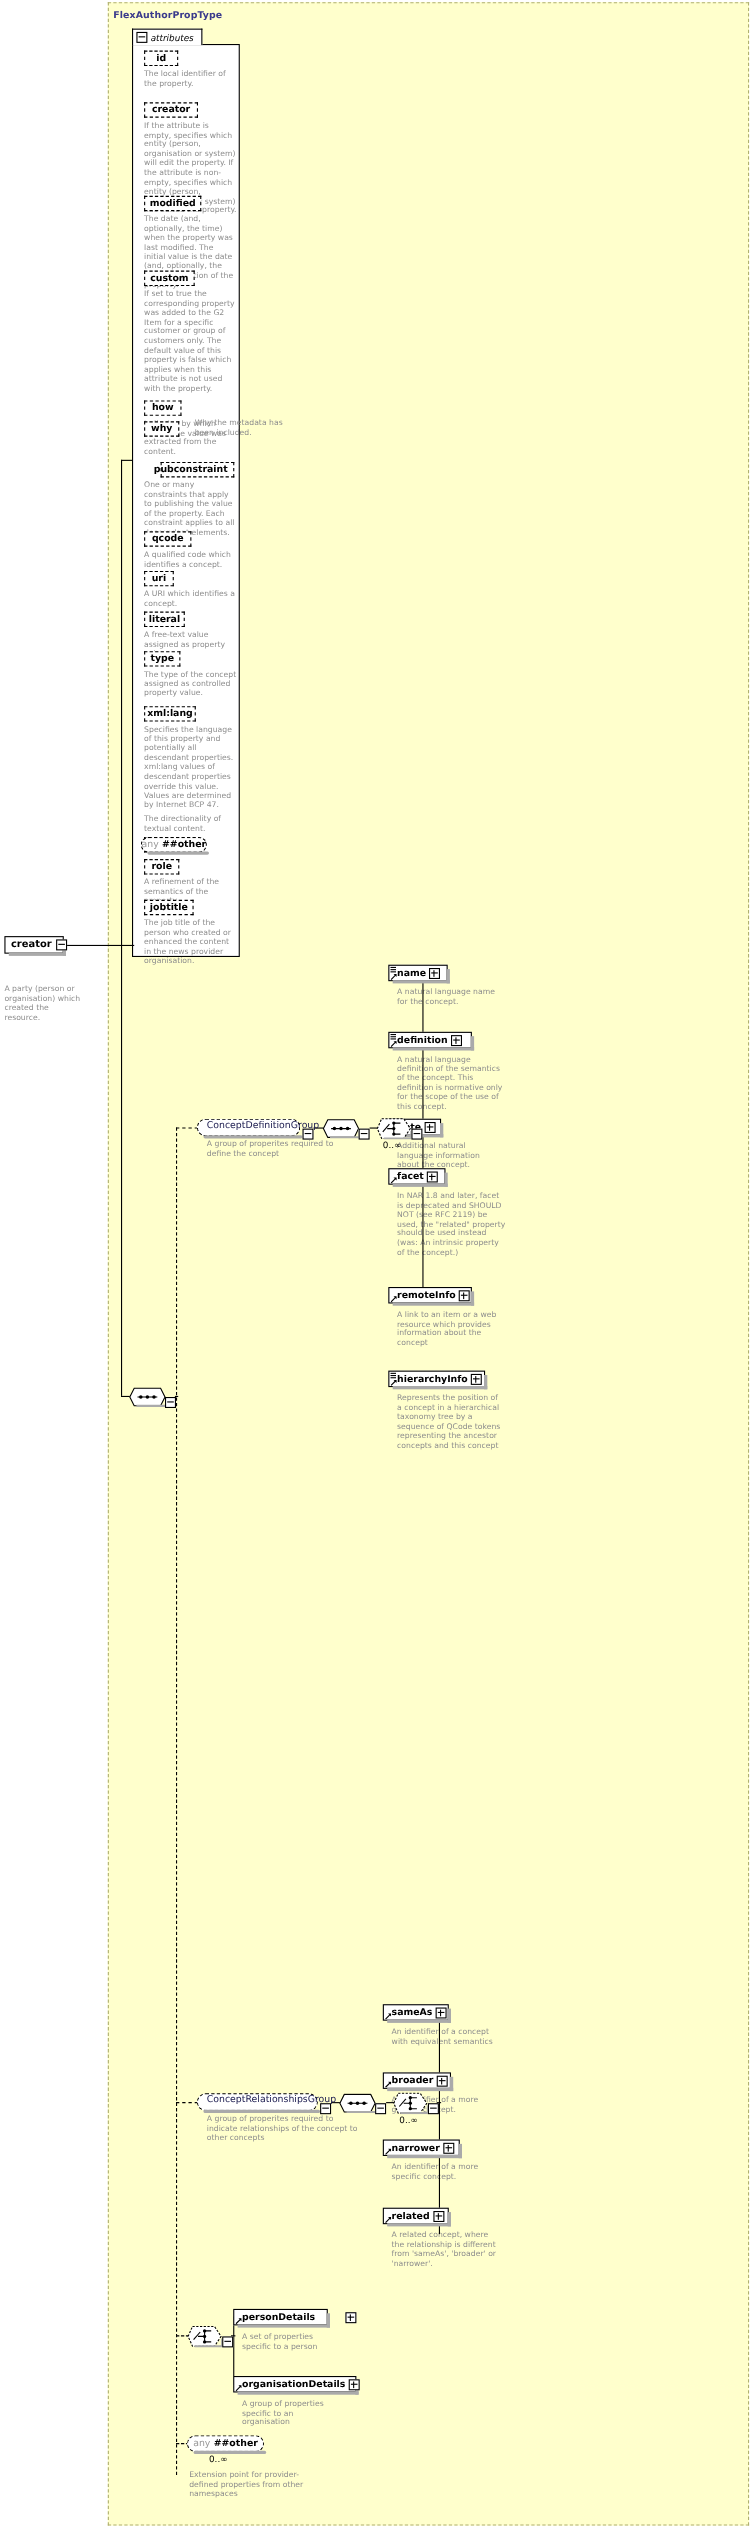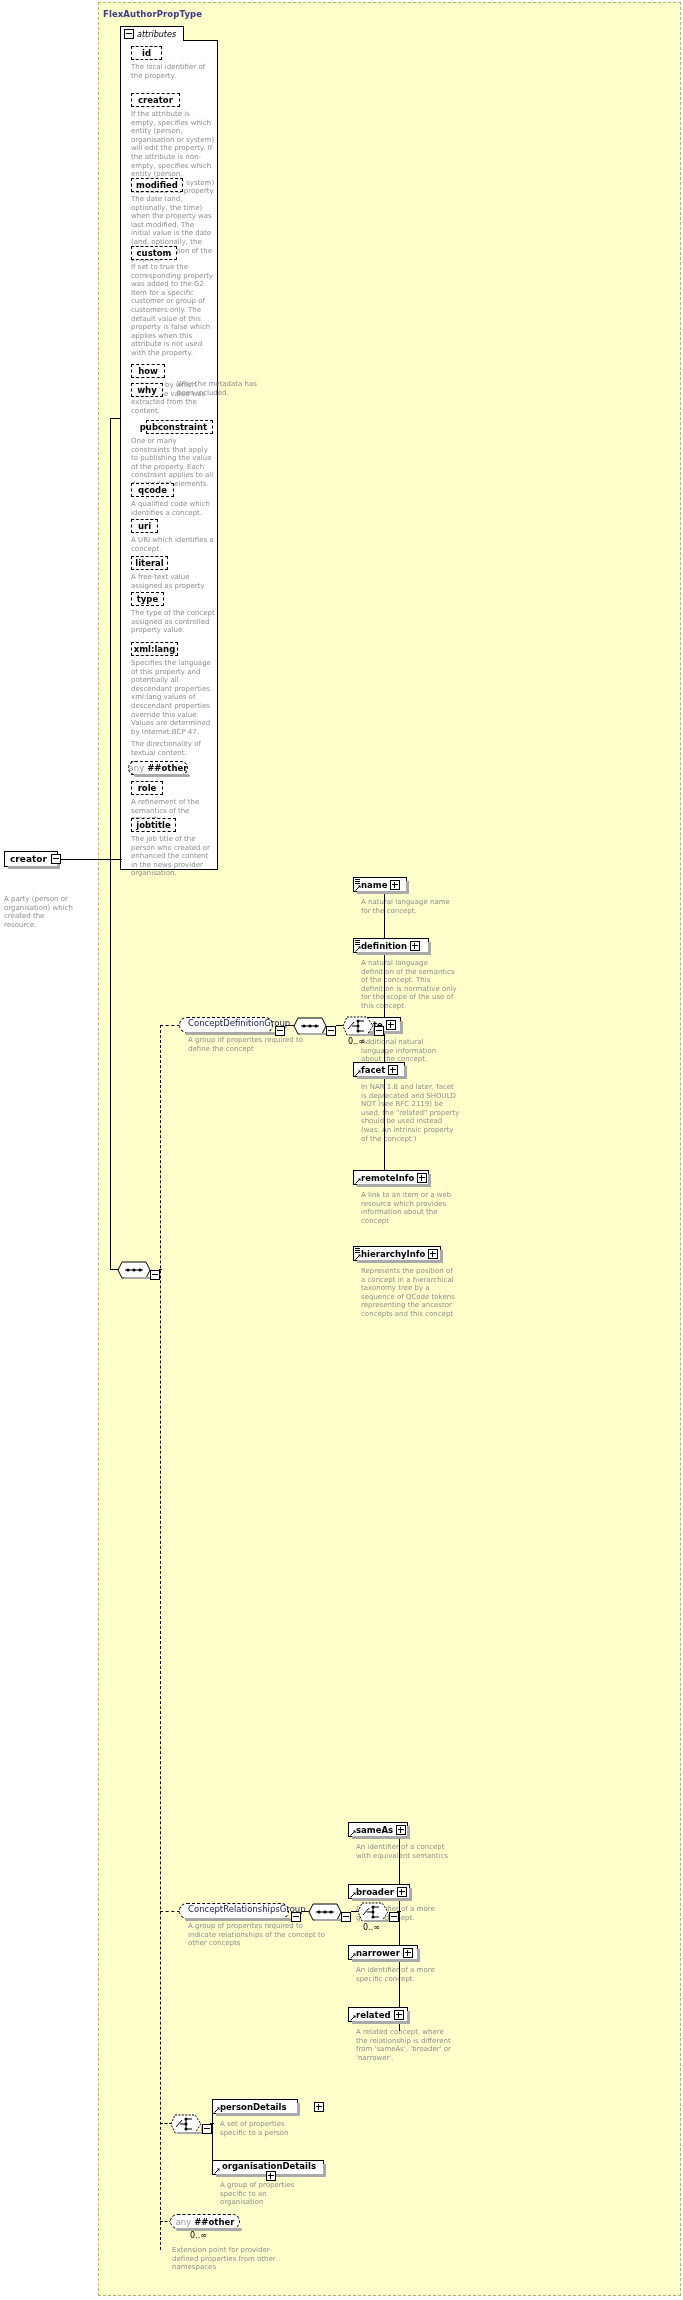--- a/index.html
+++ b/index.html
@@ -578,21 +578,21 @@
         <div class="narrow">
           <svg width="6" height="6" viewBox="0 0 6 6">
             <line x1="0.5" y1="5.5" x2="5" y2="1" stroke="#000" stroke-width="1"></line>
             <polygon points="5.5,0.5 5.5,3.2 2.8,0.5" fill="#000"></polygon>
           </svg>
         </div>
         <span class="lbl">personDetails</span>
         <span class="plus-sq"></span>
       </div>
       <div class="desc" style="left: 220px; top: 2120px; width: 88px;">A set of properties specific to a person</div>
-      <div class="elemnode" style="left: 212px; top: 2160px; width: 112px; flex-direction: column;">
+      <div class="elemnode" style="left: 212px; top: 2160px; width: 112px;">
         <div class="narrow">
           <svg width="6" height="6" viewBox="0 0 6 6">
             <line x1="0.5" y1="5.5" x2="5" y2="1" stroke="#000" stroke-width="1"></line>
             <polygon points="5.5,0.5 5.5,3.2 2.8,0.5" fill="#000"></polygon>
           </svg>
         </div>
         <span class="lbl">organisationDetails</span>
         <span class="plus-sq"></span>
       </div>
       <div class="desc" style="left: 220px; top: 2181px; width: 90px;">A group of properties specific to an organisation</div>

